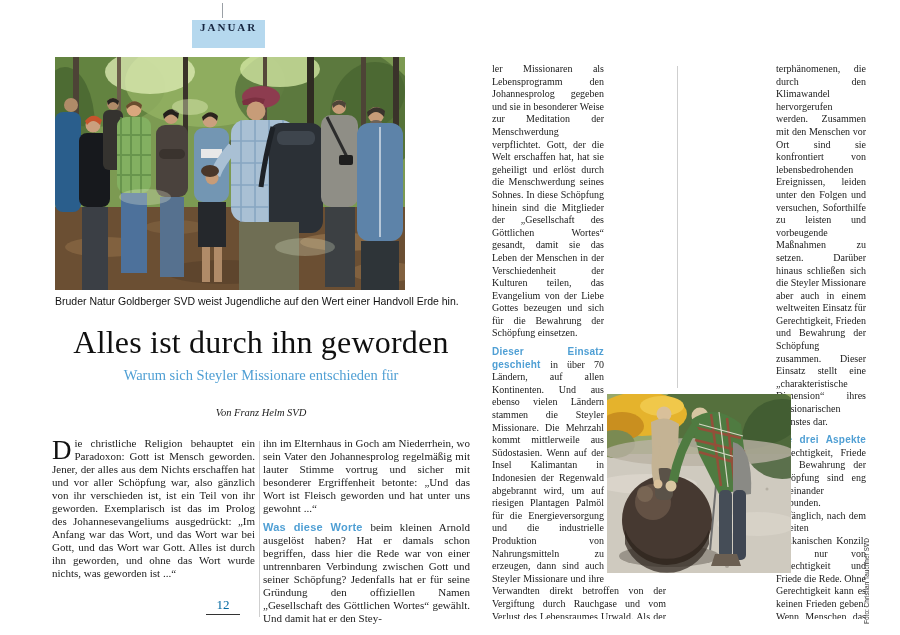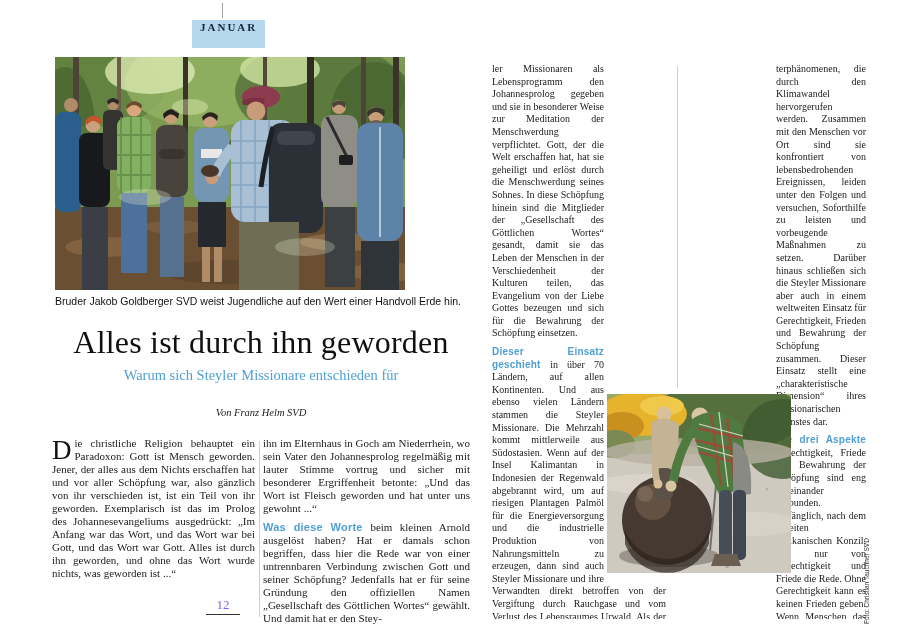--- a/index.html
+++ b/index.html
@@ -60,21 +60,21 @@
   
   .notch-r1 { float:right; clear:right; width:62px;  height:184px; margin-top:330px; }
   .notch-r2 { float:left;  clear:left;  width:88px;  height:228px; margin-top:330px; }
   
   .colrule { position:absolute; width:1px; background:#cfcfcf; }
   .rule-left  { left:259px; top:441px; height:176px; }
   .rule-right { left:677px; top:66px;  height:322px; }
   
   .pagenum {
     position:absolute; top:597px; width:34px; text-align:center;
-    font-size:13px; color:#8b5cf6; border-bottom:1px solid #333; padding-bottom:1px;
+    font-size:13px; color:#0369a1; border-bottom:1px solid #333; padding-bottom:1px;
   }
   .pagenum-12 { left:206px; }
   .pagenum-13 { left:652px;margin-top:48px; }
   
   .credit {
     position:absolute; left:863px; top:524px; height:100px;
     writing-mode:vertical-rl; transform:rotate(180deg);
     font-family:"Liberation Sans", sans-serif; font-size:6.5px; color:#333; white-space:nowrap;
   }
 </style>
@@ -170,21 +170,21 @@
       <path d="M312 55 Q321 46 330 54 L329 60 Q321 50 313 60 Z" fill="#3a342c"></path>
       <ellipse cx="321" cy="68" rx="7" ry="5" fill="#6e6256"></ellipse>
       <rect x="302" y="66" width="46" height="118" rx="12" fill="#5d83a9"></rect>
       <path d="M325 70 V180" stroke="#cdd9e4" stroke-width="2" opacity=".8"></path>
       <rect x="306" y="184" width="38" height="49" fill="#2e3438"></rect>
       <ellipse cx="90" cy="140" rx="26" ry="8" fill="#f0f6d8" opacity=".28"></ellipse>
       <ellipse cx="250" cy="190" rx="30" ry="9" fill="#f0f6d8" opacity=".25"></ellipse>
       <ellipse cx="135" cy="50" rx="18" ry="8" fill="#e8f2c0" opacity=".4"></ellipse>
     </svg>
   </div>
-  <div class="caption caption-left">Bruder Jakob Goldberger SVD weist Jugendliche auf den Wert einer Handvoll Erde hin.</div>
+  <div class="caption caption-left">Bruder Natur Goldberger SVD weist Jugendliche auf den Wert einer Handvoll Erde hin.</div>
 
   <h1 class="headline">Alles ist durch ihn geworden</h1>
   <div class="subtitle">
     <div>Warum sich Steyler Missionare entschieden für</div>
   </div>
   <div class="byline">Von Franz Helm SVD</div>
 
   <div class="bodycol lcol col-l1">
     <p><span class="dropcap">D</span><span>ie christliche Religion behauptet ein Paradoxon: Gott ist Mensch geworden. Jener, der alles aus dem Nichts erschaffen hat und vor aller Schöpfung war, also gänzlich von ihr verschieden ist, ist ein Teil von ihr geworden. Exemplarisch ist das im Prolog des Johannesevangeliums ausgedrückt: „Im Anfang war das Wort, und das Wort war bei Gott, und das Wort war Gott. Alles ist durch ihn geworden, und ohne das Wort wurde nichts, was geworden ist ...“</span></p>
   </div>

